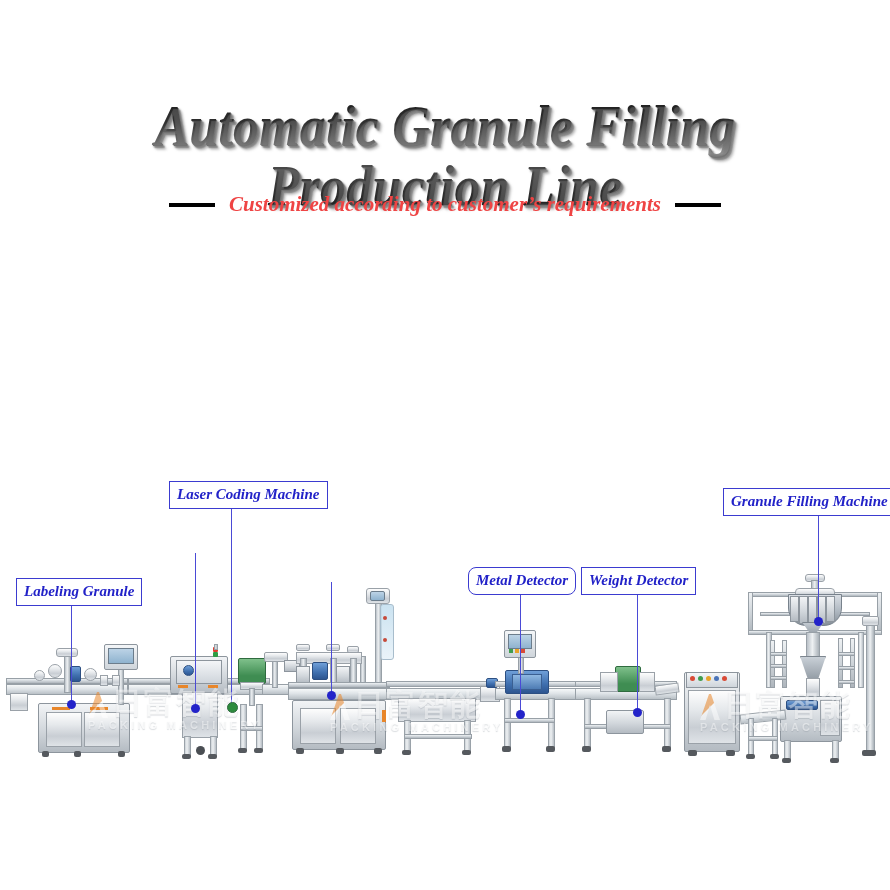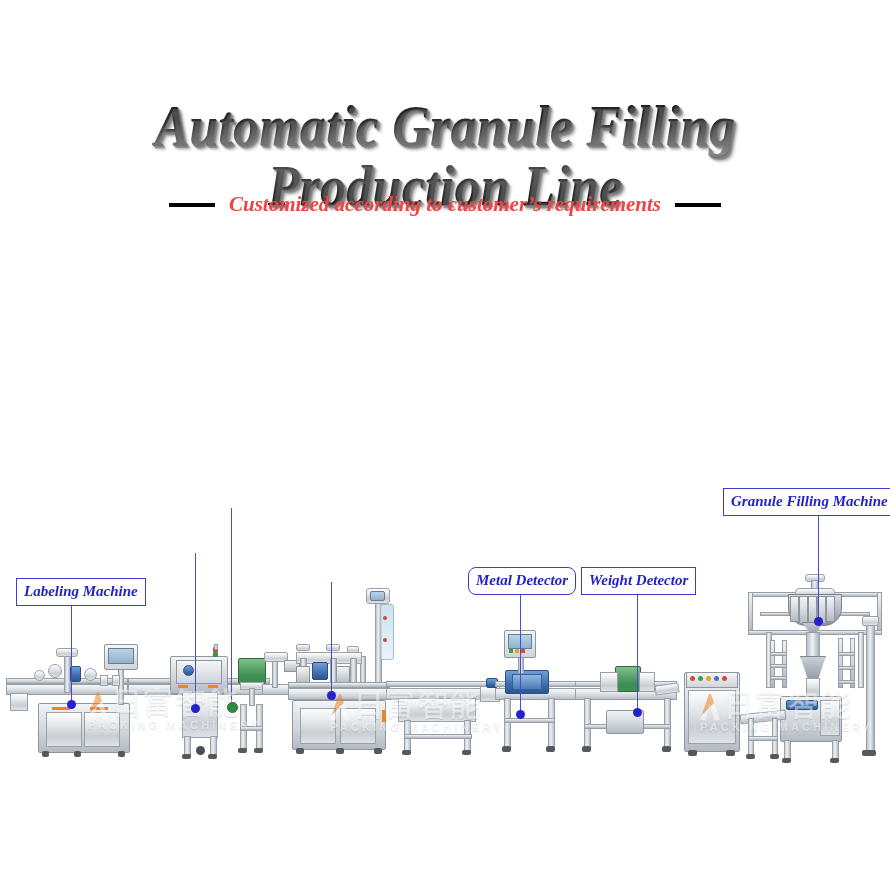--- a/index.html
+++ b/index.html
@@ -381,23 +381,24 @@
 
   <div class="leader" style="left:520px;top:594px;height:120px;"></div>
   <div class="leader-dot" style="left:516px;top:710px;"></div>
 
   <div class="leader" style="left:637px;top:594px;height:118px;"></div>
   <div class="leader-dot" style="left:633px;top:708px;"></div>
 
   <div class="leader" style="left:818px;top:515px;height:106px;"></div>
   <div class="leader-dot" style="left:814px;top:617px;"></div>
 
-  <div class="callout" style="left:16px;top:578px;">Labeling Machine</div>
-
-
+  <div class="callout" style="left:16px;top:578px;">Labeling Granule</div>
+
+
+  <div class="callout" style="left:169px;top:481px;">Laser Coding Machine</div>
 
 
   <div class="callout" style="left:468px;top:567px;border-radius:8px;">Metal Detector</div>
 
   <div class="callout" style="left:581px;top:567px;">Weight Detector</div>
 
   <div class="callout" style="left:723px;top:488px;">Granule Filling Machine</div>
 
 </div>
 

